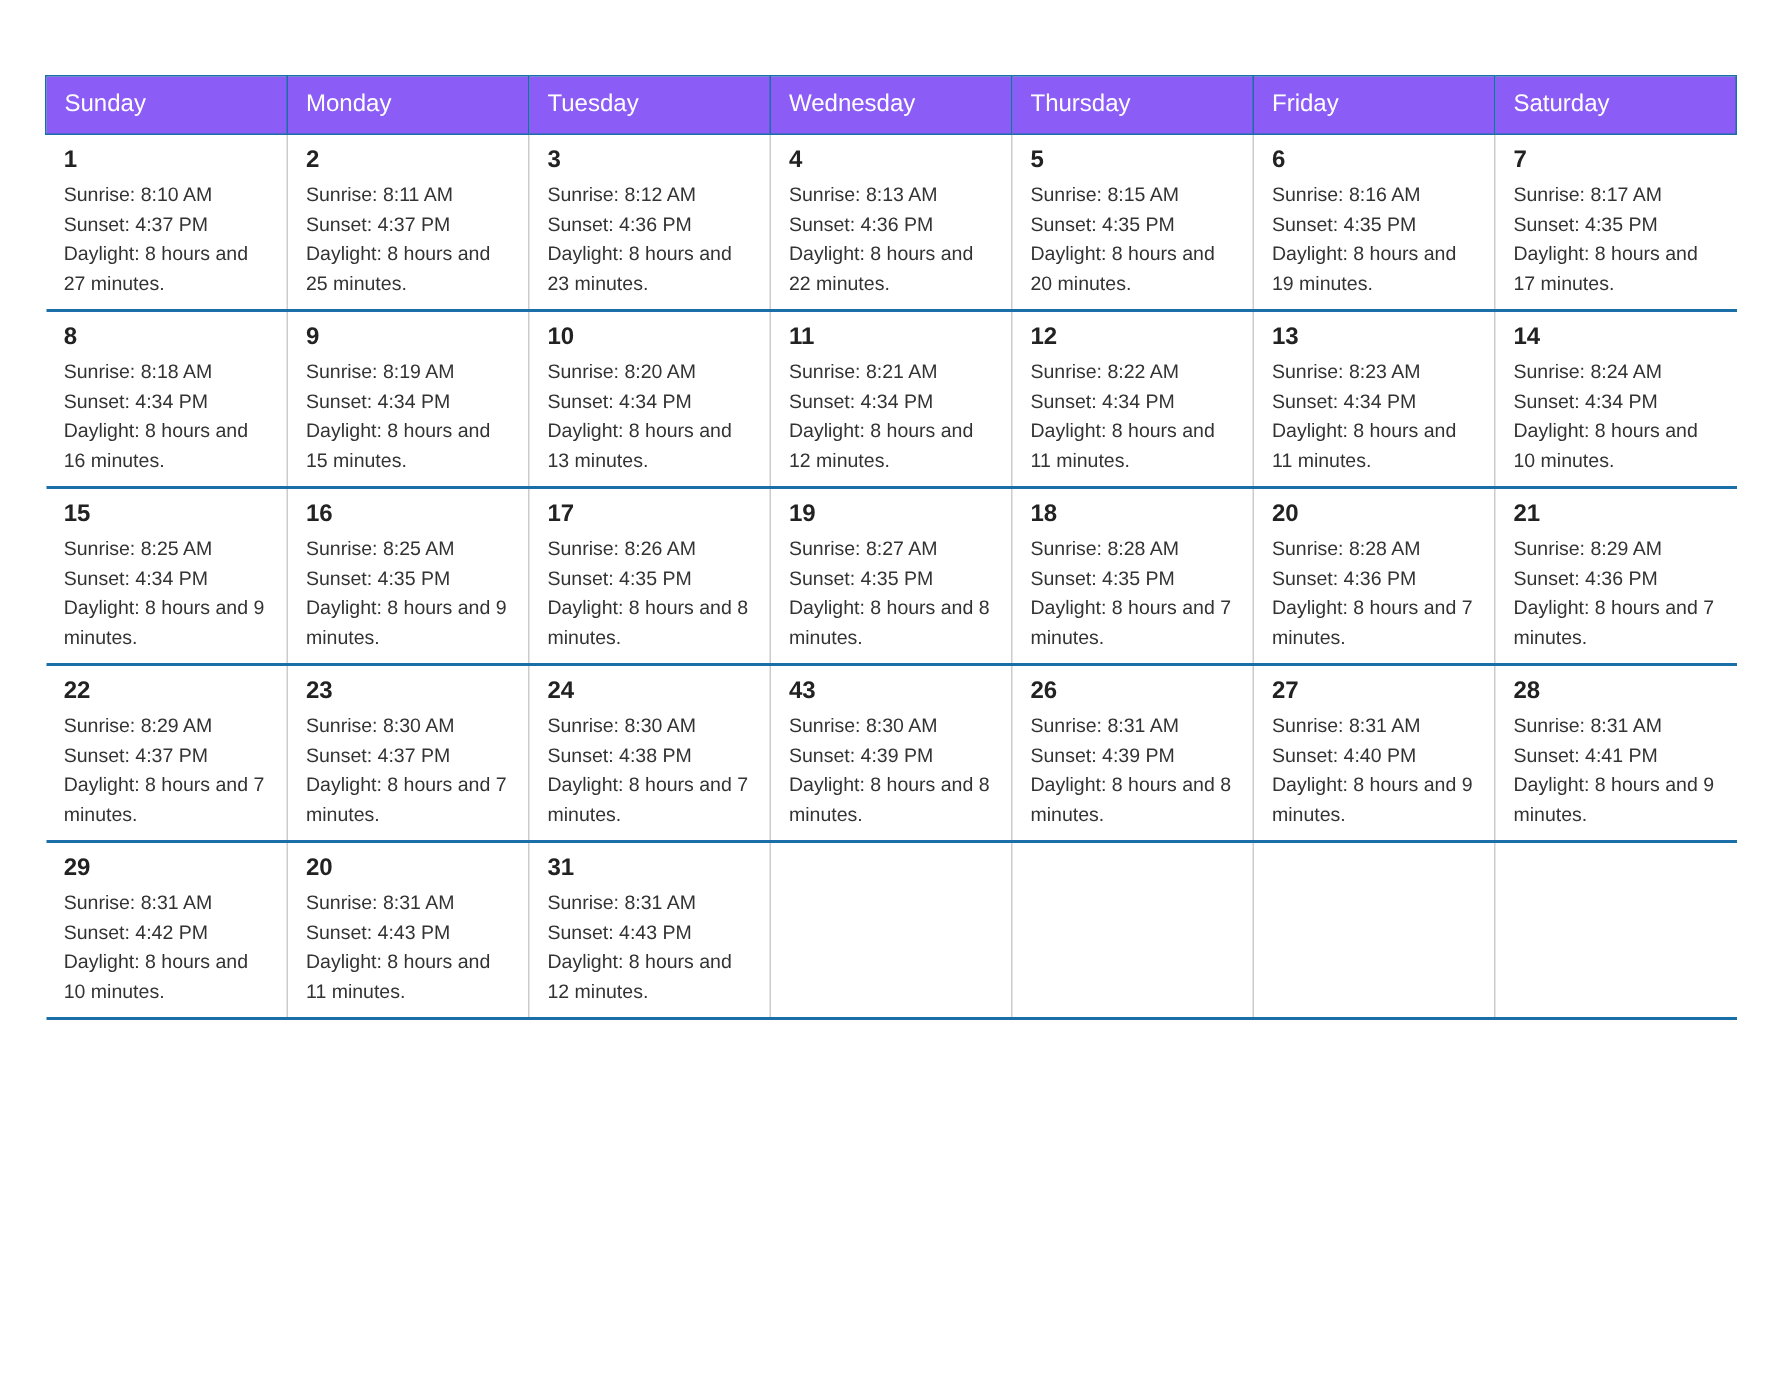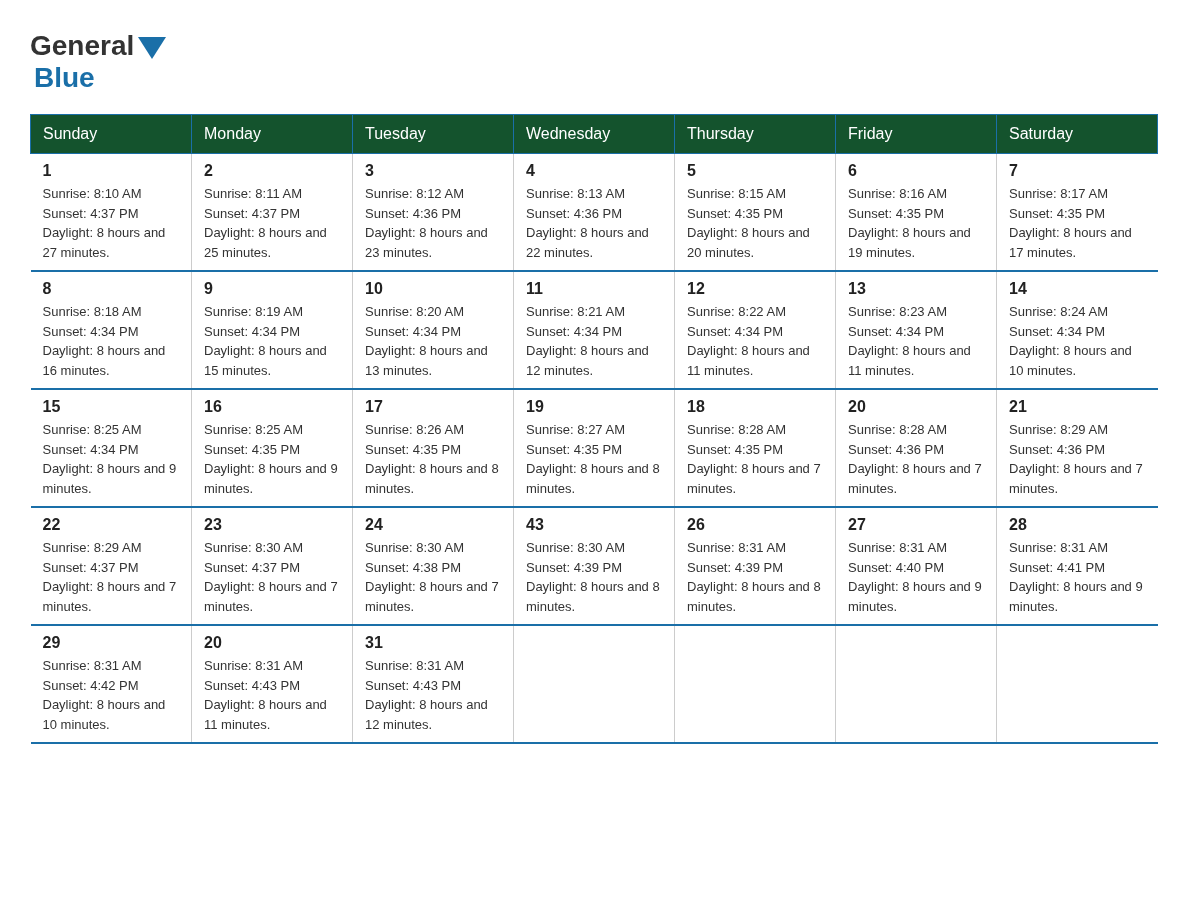--- a/index.html
+++ b/index.html
@@ -57,21 +57,21 @@
       font-size: 24px;
       color: #444;
       margin-top: 6px;
     }
     table {
       width: 100%;
       border-collapse: collapse;
       margin-top: 10px;
     }
     thead tr {
-      background-color: #14532d;
+      background-color: #8b5cf6;
     }
     thead th {
       color: #fff;
       padding: 10px 12px;
       text-align: left;
       font-size: 16px;
       font-weight: normal;
       border: 1px solid #1a6fa8;
     }
     tbody tr {
@@ -105,27 +105,20 @@
       background-color: #fff;
     }
     tbody tr td.empty {
       background: #fff;
     }
   </style>
 </head>
 <body>
 
 <div class="header">
-  <div class="logo-wrapper">
-    <div class="logo-top-row">
-      <span class="logo-text-general">General</span>
-      <div class="logo-triangle"></div>
-    </div>
-    <span class="logo-text-blue" style="margin-left:4px;">Blue</span>
-  </div>
 </div>
 
 <table>
   <thead>
     <tr>
       <th>Sunday</th>
       <th>Monday</th>
       <th>Tuesday</th>
       <th>Wednesday</th>
       <th>Thursday</th>

